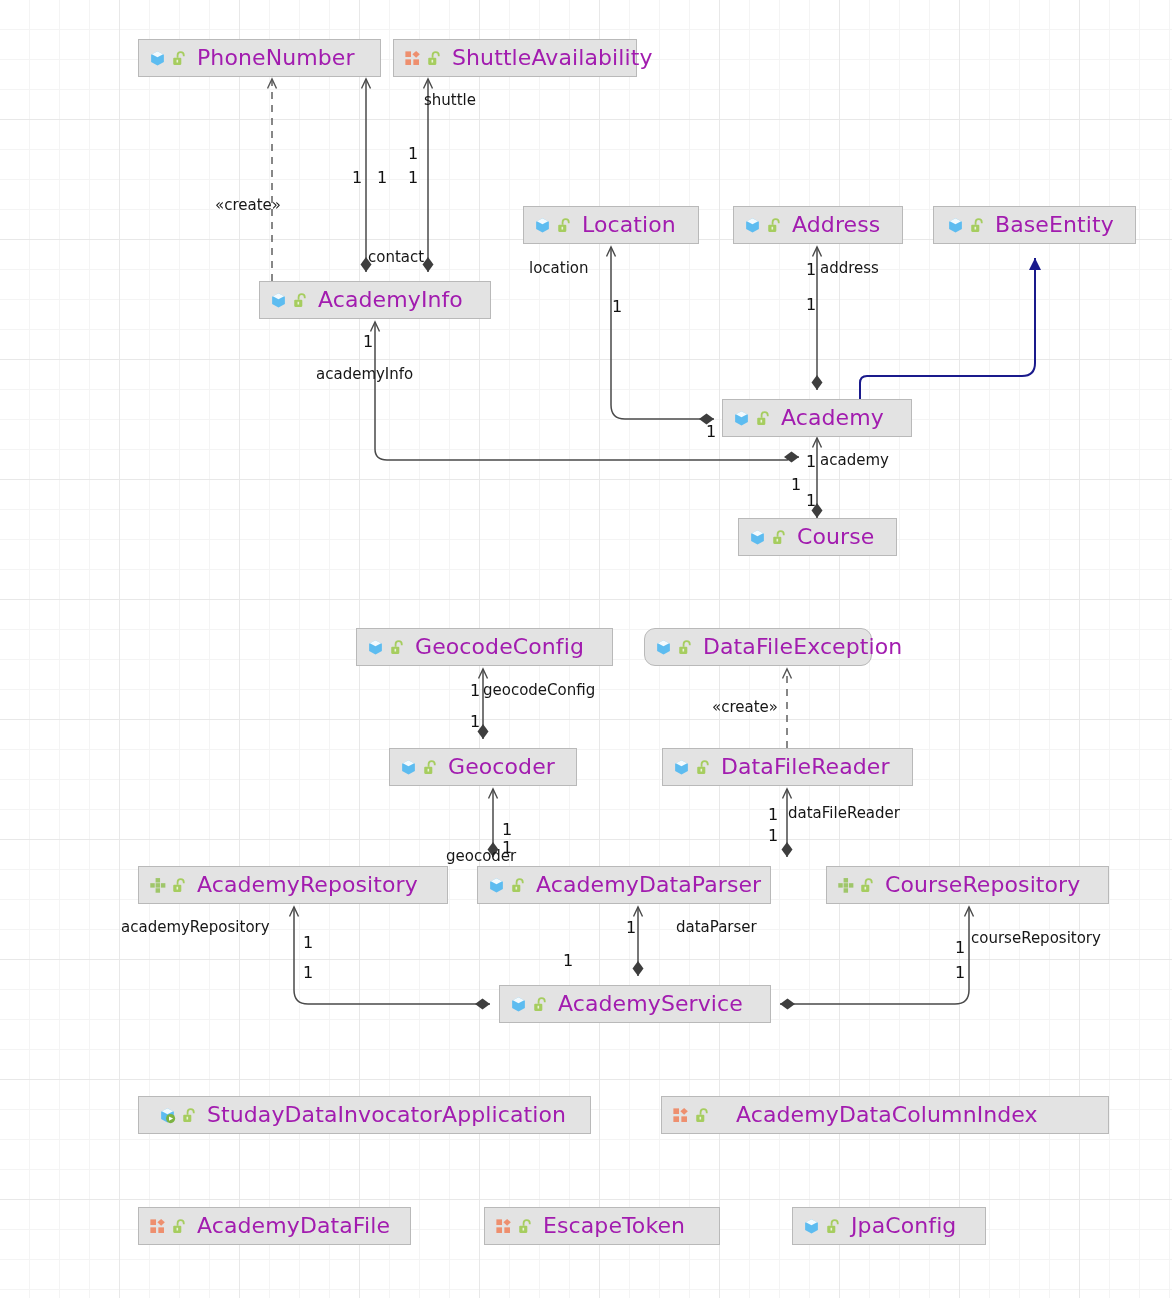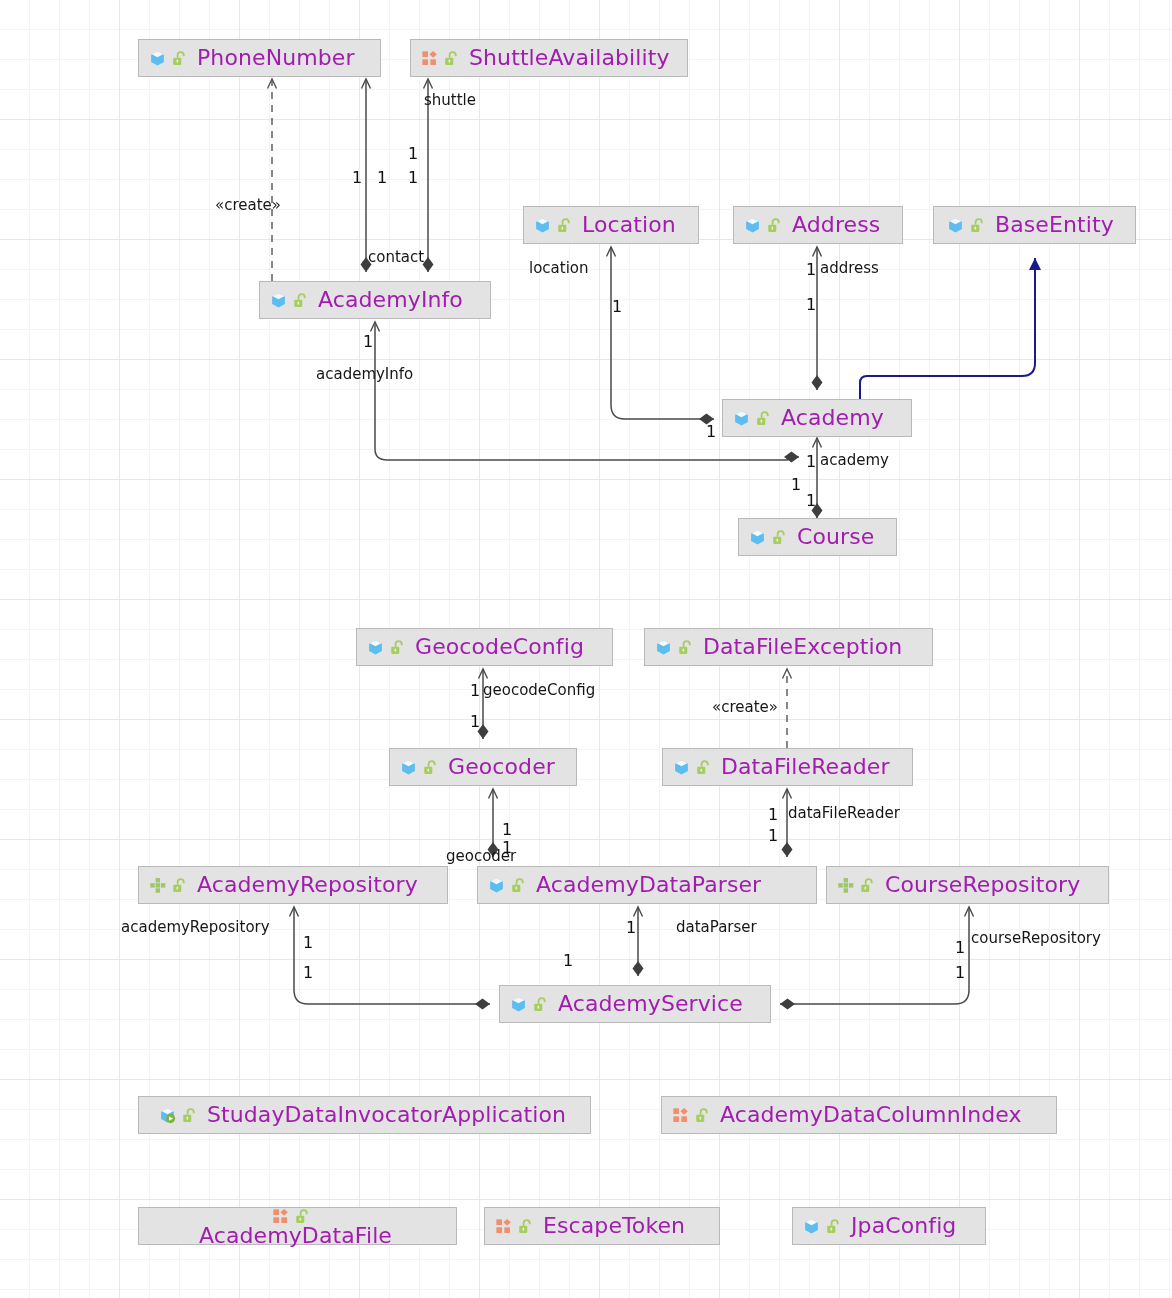--- a/index.html
+++ b/index.html
@@ -130,21 +130,21 @@
             <path d="M8 1.2 L13.3 4.1 L8 6.9 L2.7 4.1 Z" fill="#ffffff" opacity=".92"></path>
           </svg>
           <svg class="ico" viewBox="0 0 16 16">
             <path d="M6.2 7.2 L6.2 4.9 A2.9 2.9 0 0 1 12 4.9 L12 5.9" fill="none" stroke="#a6cd5f" stroke-width="1.7"></path>
             <rect x="2.1" y="7.2" width="7.6" height="6.8" rx="1" fill="#a6cd5f"></rect>
             <rect x="5.2" y="9.2" width="1.5" height="2.6" fill="#ffffff" opacity=".75"></rect>
           </svg>
         </span>
         <span class="nm">PhoneNumber</span>
       </div>
-      <div class="node" style="left: 410px; top: 39px; width: 278px;">
+      <div class="node" style="left: 393px; top: 39px; width: 244px;">
         <span class="icons">
           <svg class="ico" viewBox="0 0 16 16">
             <rect x="1.3" y="1.3" width="5.3" height="5.3" fill="#ee8f6e"></rect>
             <rect x="1.3" y="8.8" width="5.3" height="5.3" fill="#ee8f6e"></rect>
             <rect x="8.8" y="8.8" width="5.3" height="5.3" fill="#ee8f6e"></rect>
             <path d="M11.4 0.9 L14.9 4.1 L11.4 7.3 L7.9 4.1 Z" fill="#ee8f6e"></path>
           </svg>
           <svg class="ico" viewBox="0 0 16 16">
             <path d="M6.2 7.2 L6.2 4.9 A2.9 2.9 0 0 1 12 4.9 L12 5.9" fill="none" stroke="#a6cd5f" stroke-width="1.7"></path>
             <rect x="2.1" y="7.2" width="7.6" height="6.8" rx="1" fill="#a6cd5f"></rect>
@@ -244,21 +244,21 @@
             <path d="M8 1.2 L13.3 4.1 L8 6.9 L2.7 4.1 Z" fill="#ffffff" opacity=".92"></path>
           </svg>
           <svg class="ico" viewBox="0 0 16 16">
             <path d="M6.2 7.2 L6.2 4.9 A2.9 2.9 0 0 1 12 4.9 L12 5.9" fill="none" stroke="#a6cd5f" stroke-width="1.7"></path>
             <rect x="2.1" y="7.2" width="7.6" height="6.8" rx="1" fill="#a6cd5f"></rect>
             <rect x="5.2" y="9.2" width="1.5" height="2.6" fill="#ffffff" opacity=".75"></rect>
           </svg>
         </span>
         <span class="nm">GeocodeConfig</span>
       </div>
-      <div class="node" style="left: 644px; top: 628px; width: 289px;">
+      <div class="node" style="left: 644px; top: 628px; width: 228px; border-radius: 11px;">
         <span class="icons">
           <svg class="ico" viewBox="0 0 16 16">
             <path d="M8 1.2 L14 4.4 L14 11.2 L8 14.5 L2 11.2 L2 4.4 Z" fill="#5dbcf0"></path>
             <path d="M8 1.2 L13.3 4.1 L8 6.9 L2.7 4.1 Z" fill="#ffffff" opacity=".92"></path>
           </svg>
           <svg class="ico" viewBox="0 0 16 16">
             <path d="M6.2 7.2 L6.2 4.9 A2.9 2.9 0 0 1 12 4.9 L12 5.9" fill="none" stroke="#a6cd5f" stroke-width="1.7"></path>
             <rect x="2.1" y="7.2" width="7.6" height="6.8" rx="1" fill="#a6cd5f"></rect>
             <rect x="5.2" y="9.2" width="1.5" height="2.6" fill="#ffffff" opacity=".75"></rect>
           </svg>
@@ -303,21 +303,21 @@
             <rect x="6.2" y="10.6" width="4.2" height="4.2" fill="#9fc66a"></rect>
           </svg>
           <svg class="ico" viewBox="0 0 16 16">
             <path d="M6.2 7.2 L6.2 4.9 A2.9 2.9 0 0 1 12 4.9 L12 5.9" fill="none" stroke="#a6cd5f" stroke-width="1.7"></path>
             <rect x="2.1" y="7.2" width="7.6" height="6.8" rx="1" fill="#a6cd5f"></rect>
             <rect x="5.2" y="9.2" width="1.5" height="2.6" fill="#ffffff" opacity=".75"></rect>
           </svg>
         </span>
         <span class="nm">AcademyRepository</span>
       </div>
-      <div class="node" style="left: 477px; top: 866px; width: 340px;">
+      <div class="node" style="left: 477px; top: 866px; width: 294px;">
         <span class="icons">
           <svg class="ico" viewBox="0 0 16 16">
             <path d="M8 1.2 L14 4.4 L14 11.2 L8 14.5 L2 11.2 L2 4.4 Z" fill="#5dbcf0"></path>
             <path d="M8 1.2 L13.3 4.1 L8 6.9 L2.7 4.1 Z" fill="#ffffff" opacity=".92"></path>
           </svg>
           <svg class="ico" viewBox="0 0 16 16">
             <path d="M6.2 7.2 L6.2 4.9 A2.9 2.9 0 0 1 12 4.9 L12 5.9" fill="none" stroke="#a6cd5f" stroke-width="1.7"></path>
             <rect x="2.1" y="7.2" width="7.6" height="6.8" rx="1" fill="#a6cd5f"></rect>
             <rect x="5.2" y="9.2" width="1.5" height="2.6" fill="#ffffff" opacity=".75"></rect>
           </svg>
@@ -364,37 +364,37 @@
             <path d="M9.4 8.9 L13.3 10.9 L9.4 12.9 Z" fill="#ffffff"></path>
           </svg>
           <svg class="ico" viewBox="0 0 16 16">
             <path d="M6.2 7.2 L6.2 4.9 A2.9 2.9 0 0 1 12 4.9 L12 5.9" fill="none" stroke="#a6cd5f" stroke-width="1.7"></path>
             <rect x="2.1" y="7.2" width="7.6" height="6.8" rx="1" fill="#a6cd5f"></rect>
             <rect x="5.2" y="9.2" width="1.5" height="2.6" fill="#ffffff" opacity=".75"></rect>
           </svg>
         </span>
         <span class="nm">StudayDataInvocatorApplication</span>
       </div>
-      <div class="node" style="left: 661px; top: 1096px; width: 396px;">
+      <div class="node" style="left: 661px; top: 1096px; width: 448px; gap: 16px;">
         <span class="icons">
           <svg class="ico" viewBox="0 0 16 16">
             <rect x="1.3" y="1.3" width="5.3" height="5.3" fill="#ee8f6e"></rect>
             <rect x="1.3" y="8.8" width="5.3" height="5.3" fill="#ee8f6e"></rect>
             <rect x="8.8" y="8.8" width="5.3" height="5.3" fill="#ee8f6e"></rect>
             <path d="M11.4 0.9 L14.9 4.1 L11.4 7.3 L7.9 4.1 Z" fill="#ee8f6e"></path>
           </svg>
           <svg class="ico" viewBox="0 0 16 16">
             <path d="M6.2 7.2 L6.2 4.9 A2.9 2.9 0 0 1 12 4.9 L12 5.9" fill="none" stroke="#a6cd5f" stroke-width="1.7"></path>
             <rect x="2.1" y="7.2" width="7.6" height="6.8" rx="1" fill="#a6cd5f"></rect>
             <rect x="5.2" y="9.2" width="1.5" height="2.6" fill="#ffffff" opacity=".75"></rect>
           </svg>
         </span>
         <span class="nm">AcademyDataColumnIndex</span>
       </div>
-      <div class="node" style="left: 138px; top: 1207px; width: 319px; flex-direction: column;">
+      <div class="node" style="left: 138px; top: 1207px; width: 273px;">
         <span class="icons">
           <svg class="ico" viewBox="0 0 16 16">
             <rect x="1.3" y="1.3" width="5.3" height="5.3" fill="#ee8f6e"></rect>
             <rect x="1.3" y="8.8" width="5.3" height="5.3" fill="#ee8f6e"></rect>
             <rect x="8.8" y="8.8" width="5.3" height="5.3" fill="#ee8f6e"></rect>
             <path d="M11.4 0.9 L14.9 4.1 L11.4 7.3 L7.9 4.1 Z" fill="#ee8f6e"></path>
           </svg>
           <svg class="ico" viewBox="0 0 16 16">
             <path d="M6.2 7.2 L6.2 4.9 A2.9 2.9 0 0 1 12 4.9 L12 5.9" fill="none" stroke="#a6cd5f" stroke-width="1.7"></path>
             <rect x="2.1" y="7.2" width="7.6" height="6.8" rx="1" fill="#a6cd5f"></rect>

